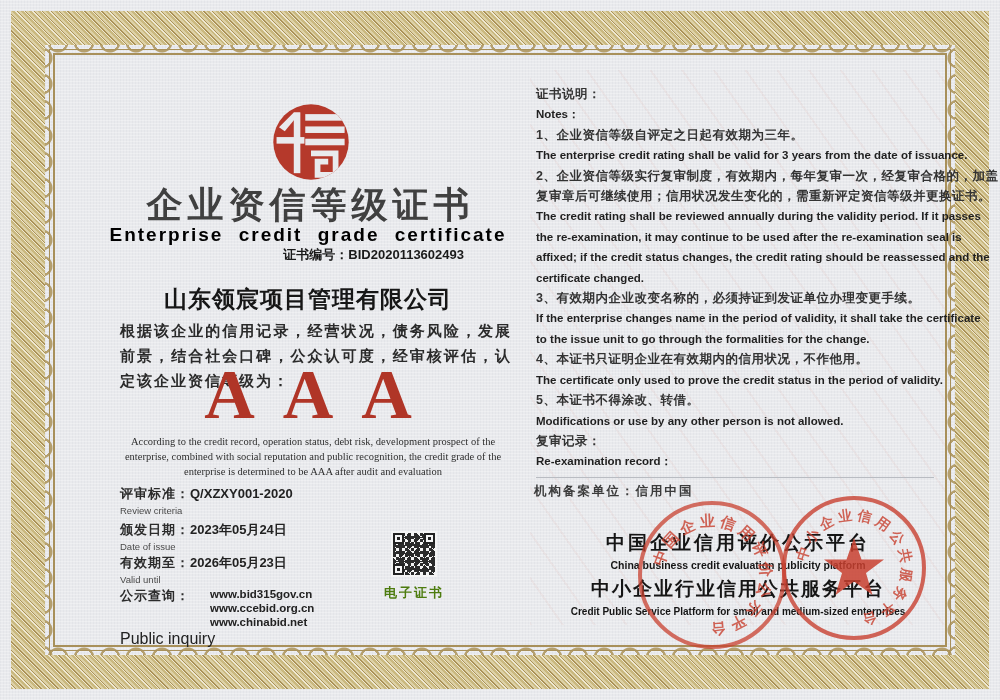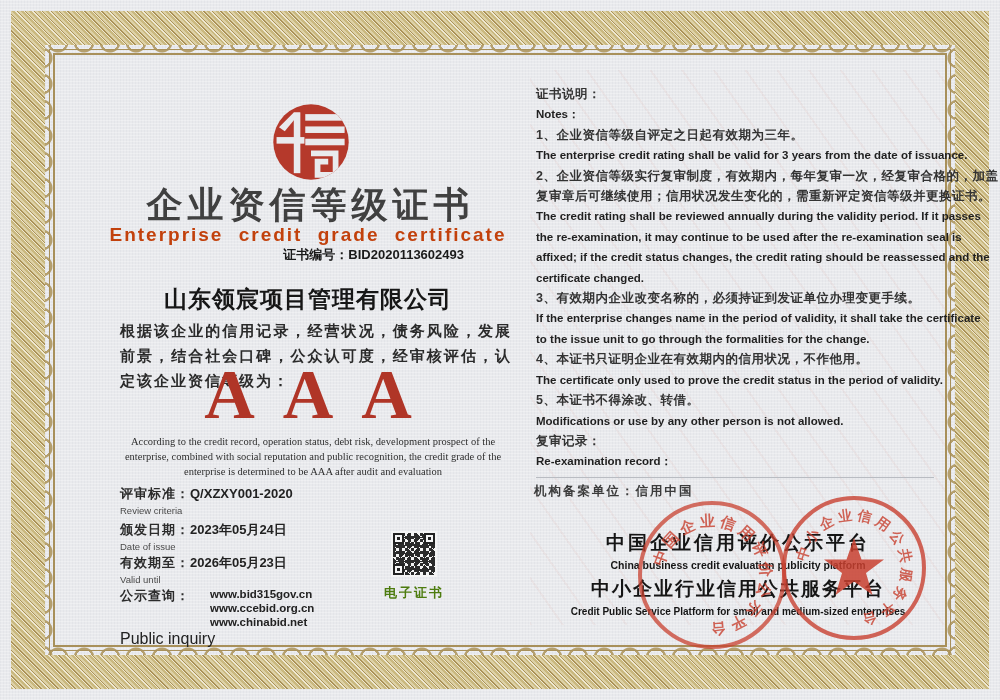--- a/index.html
+++ b/index.html
@@ -23,21 +23,21 @@
   .sc.l{top:45px;bottom:45px;left:45px;width:9px;
         background:radial-gradient(9px 9px at -3px 13px,transparent 0 8px,#ab9257 8px 10px,transparent 11px) 0 0/9px 26px repeat-y;}
   .sc.r{top:45px;bottom:45px;right:45px;width:9px;
         background:radial-gradient(9px 9px at 12px 13px,transparent 0 8px,#ab9257 8px 10px,transparent 11px) 0 0/9px 26px repeat-y;}
 
   
   .logo{left:270px;top:101px;width:82px;height:82px;}
   .title{left:88px;top:181px;width:440px;text-align:center;font-size:36px;font-weight:bold;
          color:#404040;letter-spacing:5px;text-indent:5px;}
   .subtitle{left:88px;top:224px;width:440px;text-align:center;font-size:19px;font-weight:600;
-         color:#c2410c;letter-spacing:2px;word-spacing:8px;}
+         color:#000000;letter-spacing:2px;word-spacing:8px;}
   .certno{left:88px;top:246px;width:376px;text-align:right;font-size:13px;font-weight:bold;color:#1a1a1a;}
   .company{left:88px;top:284px;width:440px;text-align:center;font-size:23px;font-weight:bold;
          color:#161616;letter-spacing:1px;}
   .statement{left:120px;top:318px;width:392px;font-size:15px;line-height:25px;font-weight:600;
          color:#2a2a2a;letter-spacing:2px;text-align:justify;}
   .grade{left:88px;top:355px;width:440px;text-align:center;font-family:"Liberation Serif",serif;
          font-size:70px;font-weight:bold;color:#b03527;letter-spacing:28px;text-indent:28px;}
   .statement-en{left:112px;top:434px;width:402px;font-family:"Liberation Serif",serif;
          font-size:10.5px;line-height:15px;color:#2e2e2e;text-align:center;}
   .field{color:#222;}

